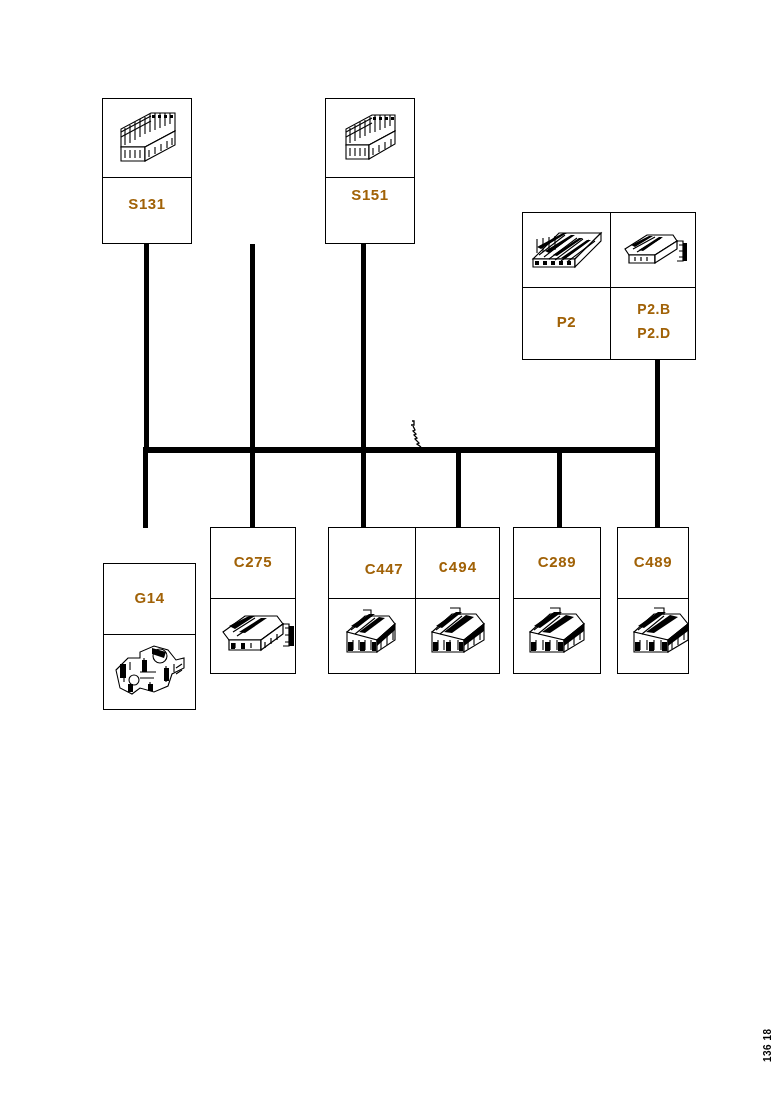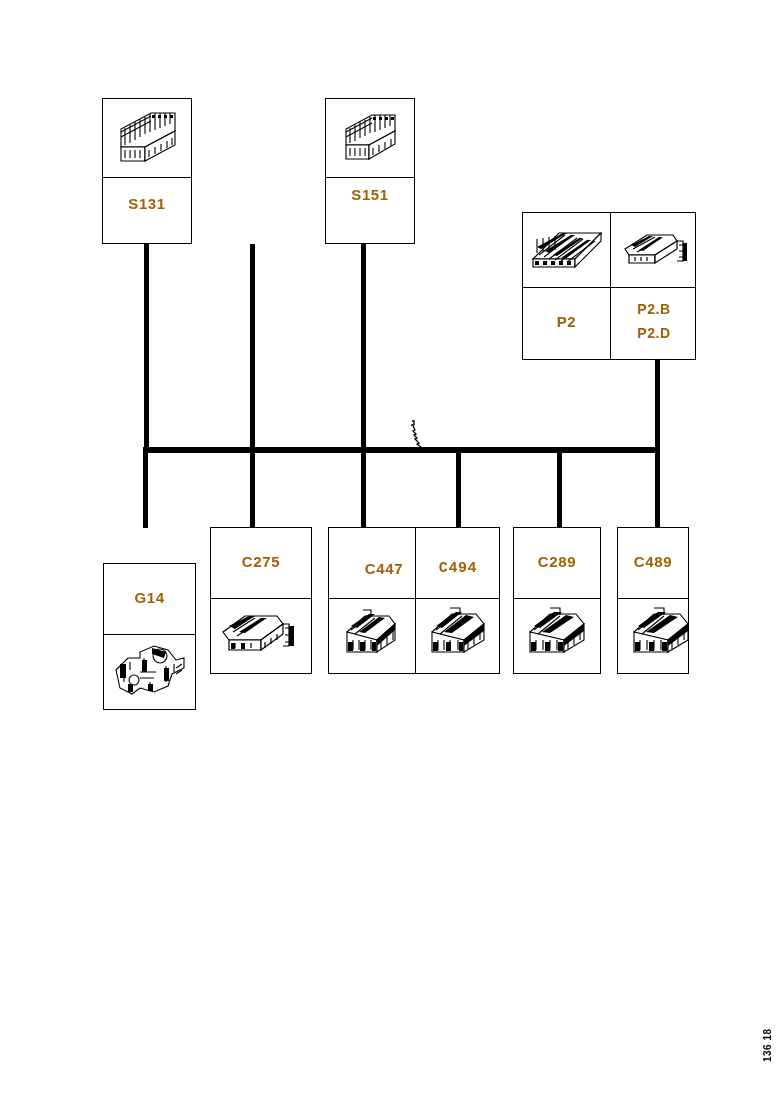--- a/index.html
+++ b/index.html
@@ -258,21 +258,21 @@
             <rect x="54" y="28" width="5" height="13"></rect>
             <path d="M42 8 L56 12 L54 18 L42 14 Z"></path>
             <rect x="18" y="44" width="5" height="8"></rect>
             <rect x="38" y="44" width="5" height="7"></rect>
           </g>
         </svg>
       </span>
     </div>
   </div>
 
-  <div class="node" style="left:210px; top:527px; width:102px; height:147px;">
+  <div class="node" style="left:210px; top:527px; width:86px; height:147px;">
     <div class="label" style="top:25px;">C275</div>
     <div class="divider-h" style="top:70px;"></div>
     <div class="cell" style="left:0; top:70px; right:0; bottom:0;">
       <span class="art" style="left:8px; top:12px;">
         <svg width="78" height="50" viewBox="0 0 78 50">
           <g fill="none" stroke="#000" stroke-width="1.2">
             <path d="M4 22 L26 6 L58 6 L64 14 L42 30 L10 30 Z" fill="#fff"></path>
             <path d="M10 30 L42 30 L42 40 L10 40 Z" fill="#fff"></path>
             <path d="M42 30 L64 14 L64 24 L42 40 Z" fill="#fff"></path>
             <path d="M64 14 L70 14 L70 36 L64 36"></path>

